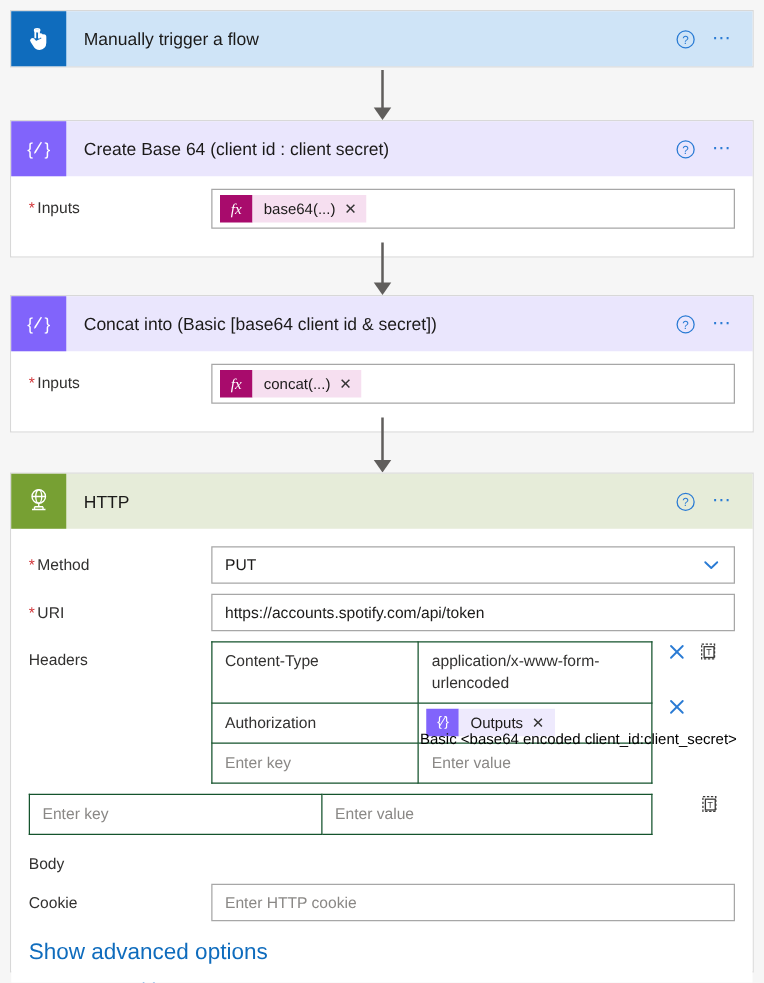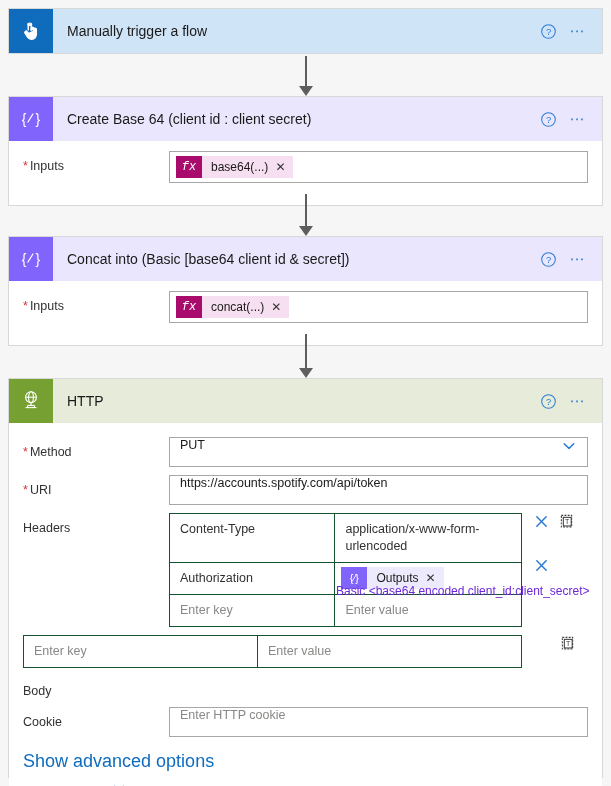--- a/index.html
+++ b/index.html
@@ -81,21 +81,21 @@
     line-height: 15px;
   }
   .req { color: #d13438; margin-right: 2px; }
   .row-field { flex: 1 1 auto; min-width: 0; }
 
   .input {
     border: 1px solid #a7a7a7;
     background: #fff;
     min-height: 30px;
     display: flex;
-    align-items: flex-start;
+    align-items: center;
     padding: 0 10px;
     font-size: 12.5px;
     color: #1b1a19;
   }
   .input.placeholder, .ph { color: #8a8886; }
   .input.with-chevron { justify-content: space-between; }
 
   .chevron { color: #2a7bd4; display:inline-flex; }
 
   
@@ -106,21 +106,21 @@
     height: 22px;
     font-size: 12px;
     max-width: 100%;
   }
   .pill-badge {
     display: flex; align-items: center; justify-content: center;
     width: 26px;
     color: #fff;
     font-size: 11px;
   }
-  .pill-fx .pill-badge { background: #a4262c; background: #a80b6c; font-style: italic; font-family: Liberation Mono, monospace; font-size: 12px; }
+  .pill-fx .pill-badge { background: #a4262c; background: #a80b6c; font-style: italic; font-family: Liberation Serif, serif; font-size: 12px; }
   .pill-fx .pill-text  { background: #f6dff0; }
   .pill-out .pill-badge { background: #8164fb; }
   .pill-out .pill-text  { background: #eeeafd; }
   .pill-text {
     display: flex; align-items: center; gap: 7px;
     padding: 0 8px 0 9px;
     color: #1b1a19;
     white-space: nowrap;
   }
   .pill-x { font-size: 12px; color: #333; cursor: pointer; }
@@ -156,21 +156,21 @@
     padding-left: 12px;
   }
   .act-line {
     display: flex; align-items: center; gap: 10px;
   }
   .x-blue { color: #2a7bd4; font-size: 15px; cursor: pointer; line-height: 1; }
 
   
   .annot {
     position: absolute;
-    color: #6d28d9;
+    color: #000000;
     font-size: 12px;
     white-space: nowrap;
     pointer-events: none;
   }
 
   
   .connector {
     position: absolute;
     left: 298px;
     width: 16px;

